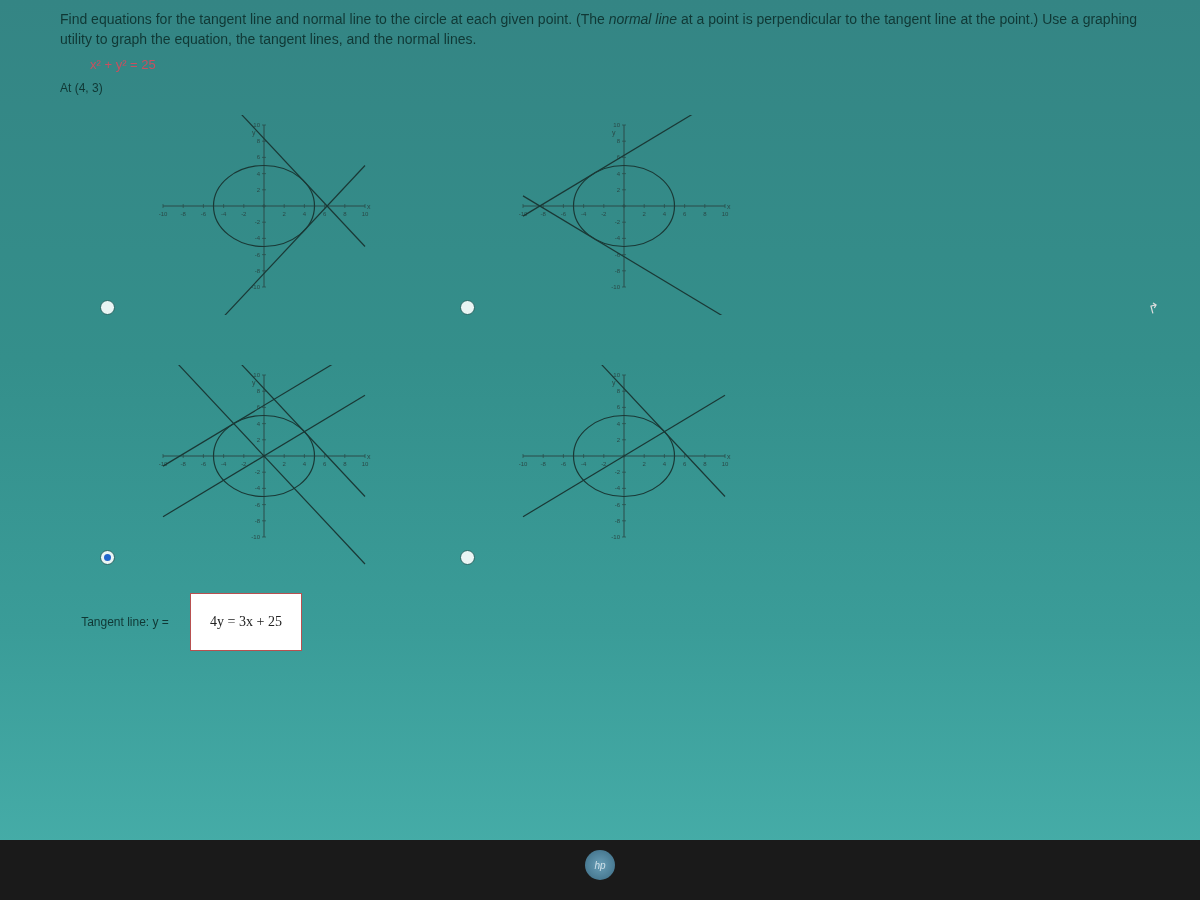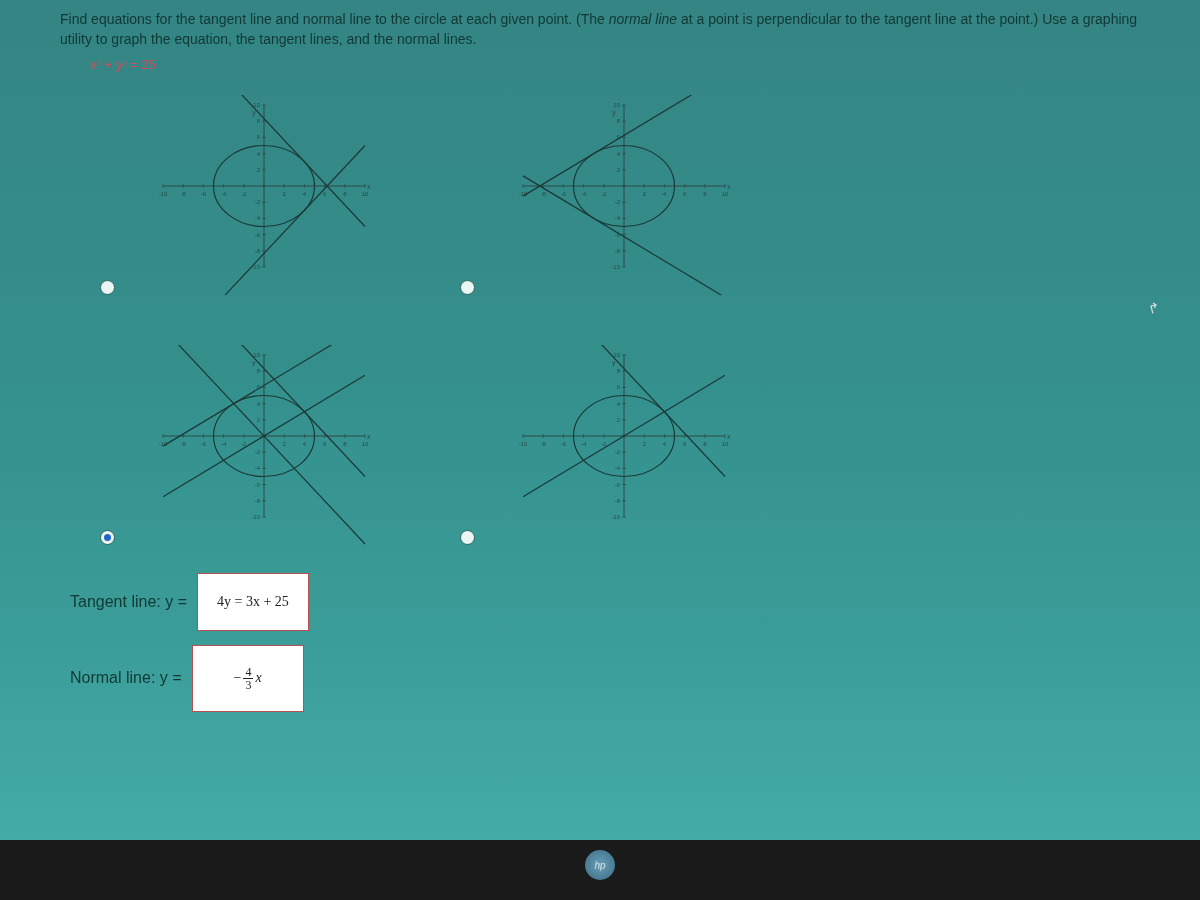--- a/index.html
+++ b/index.html
@@ -83,21 +83,21 @@
     margin-left: 10px;
   }
   .answer-row {
     display: flex;
     align-items: center;
     gap: 10px;
     margin-bottom: 14px;
   }
   .answer-label {
     color: #103835;
-    font-size: 16px;
+    font-size: 12px;
     min-width: 110px;
     text-align: center;
   }
   .answer-box {
     background: #fff;
     border: 1px solid #b85050;
     padding: 20px 10px;
     font-size: 14px;
     color: #222;
     font-family: 'Times New Roman', serif;
@@ -154,20 +154,21 @@
   <div class="question">
     <span>Find equations for the tangent line and normal line to the circle at each given point. (The </span>
     <i>normal line</i>
     <span> at a point is perpendicular to the tangent line at the point.) Use a graphing utility to graph the equation, the tangent lines, and the normal lines.</span>
   </div>
 
   <div class="eq-block">
     <div>x² + y² = 25</div>
   </div>
 
+  <div class="subheading">At (4, 3)</div>
 
   <div class="graph-grid">
 
     <div class="graph-option">
       <div class="radio"></div>
       <div class="plot"><svg viewBox="0 0 240 200">
             <line x1="28" y1="91" x2="230" y2="91" stroke="#2a4a48" stroke-width="1"></line>
             <line x1="129" y1="172" x2="129" y2="10" stroke="#2a4a48" stroke-width="1"></line>
             <line x1="28" y1="89" x2="28" y2="93" stroke="#2a4a48" stroke-width="0.7"></line>
             <text x="28" y="101" font-size="6" fill="#2a4a48" text-anchor="middle">-10</text>
@@ -386,29 +387,20 @@
           </svg></div>
     </div>
 
   </div>
 
   <div class="answers">
     <div class="answer-row">
       <span class="answer-label">Tangent line:  y =</span>
       <span class="answer-box">4y = 3x + 25</span>
     </div>
-    <div class="answer-row">
-      <span class="answer-label">Normal line:  y =</span>
-      <span class="answer-box">
-        −<span class="frac">
-            <span class="num">4</span>
-            <span class="den">3</span>
-          </span><i>x</i>
-      </span>
-    </div>
   </div>
 
   <div class="cursor">↱</div>
 
   <div class="bezel-bottom">
     <div class="hp-logo">hp</div>
   </div>
 </div>
 
 </body></html>

